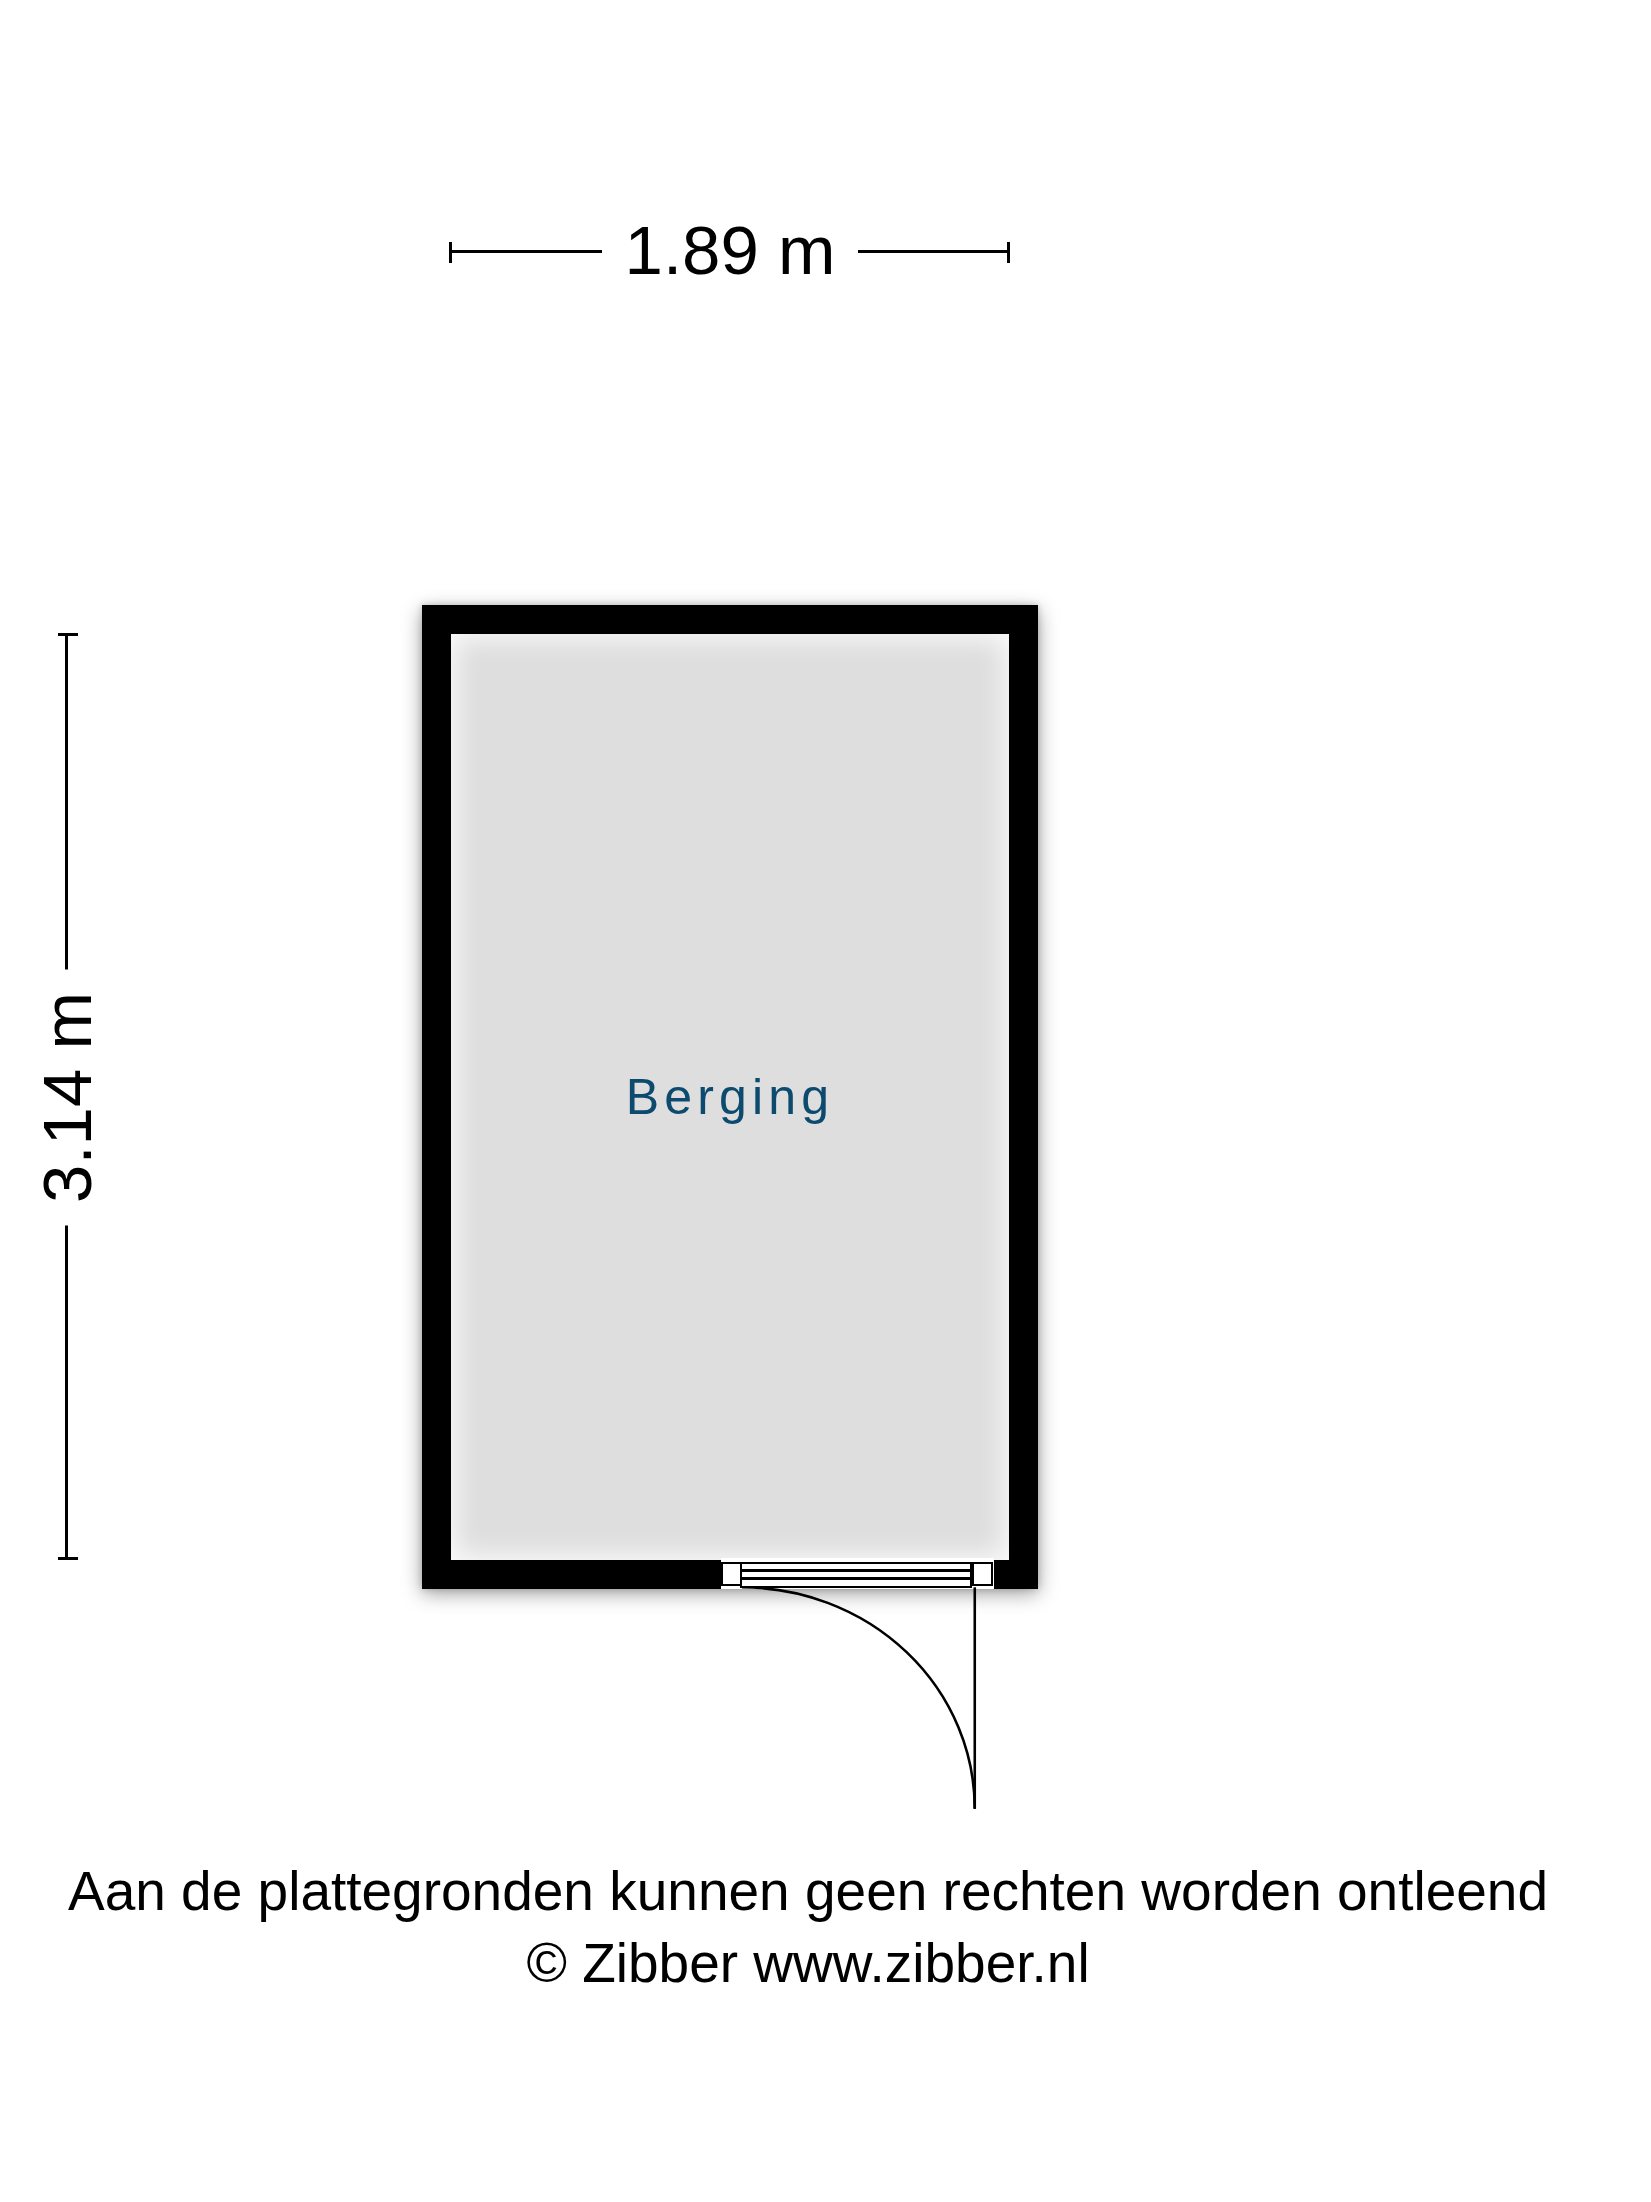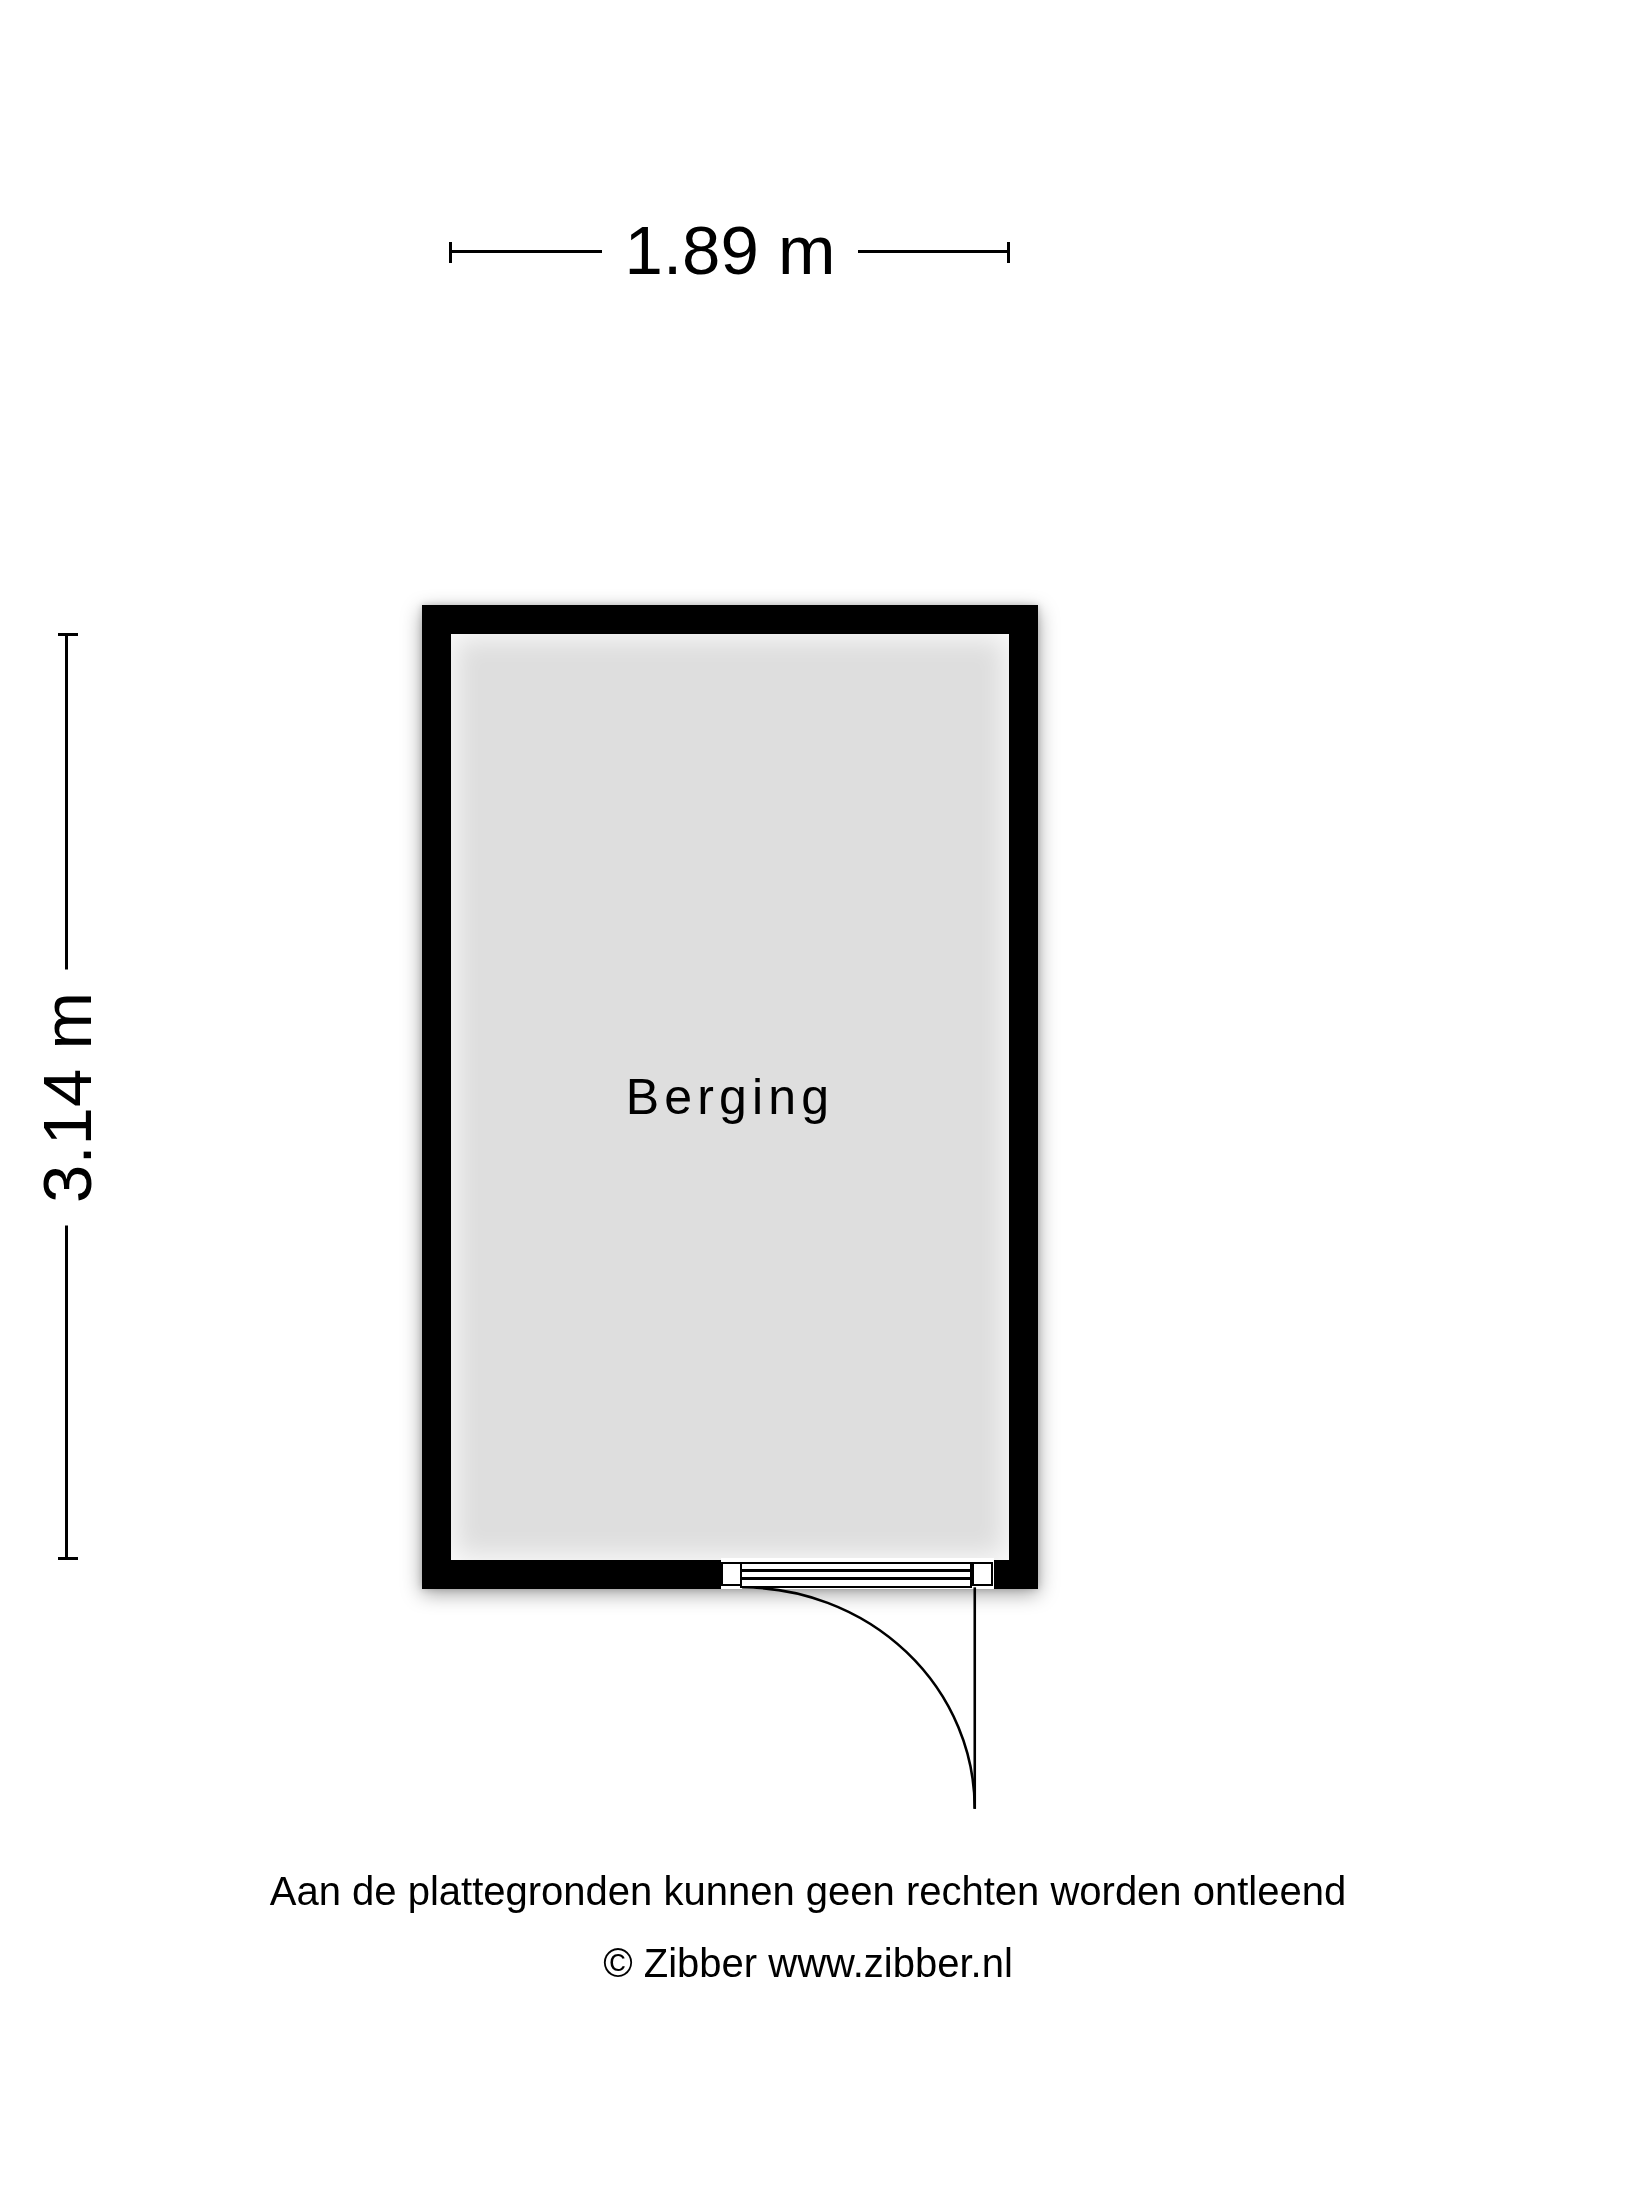--- a/index.html
+++ b/index.html
@@ -90,21 +90,21 @@
     width: 558px; height: 926px;
     background: #dedede;
     box-shadow: inset 0 0 26px 5.2px rgba(255,255,255,0.85);
   }
   .room-label {
     position: absolute;
     left: 0; top: 0; right: 0; bottom: 0;
     display: flex; align-items: center; justify-content: center;
     font-size: 50px;
     letter-spacing: 5.2px;
-    color: #000000;
+    color: #0c4a6e;
   }
 
   
   .door-cut {
     position: absolute;
     left: 721px; top: 1558px;
     width: 273px; height: 31px;
     background: #ffffff;
   }
   .door-threshold {
@@ -140,21 +140,21 @@
     left: 736px; top: 1583px;
     width: 250px; height: 237px;
   }
 
   
   .footer {
     position: absolute;
     left: 0; top: 1855px;
     width: 1616px;
     text-align: center;
-    font-size: 40px;
+    font-size: 55px;
     line-height: 72px;
     color: #000;
   }
 </style>
 </head>
 <body>
 
 <div class="canvas">
 
   <div class="dim-line-h"></div>

